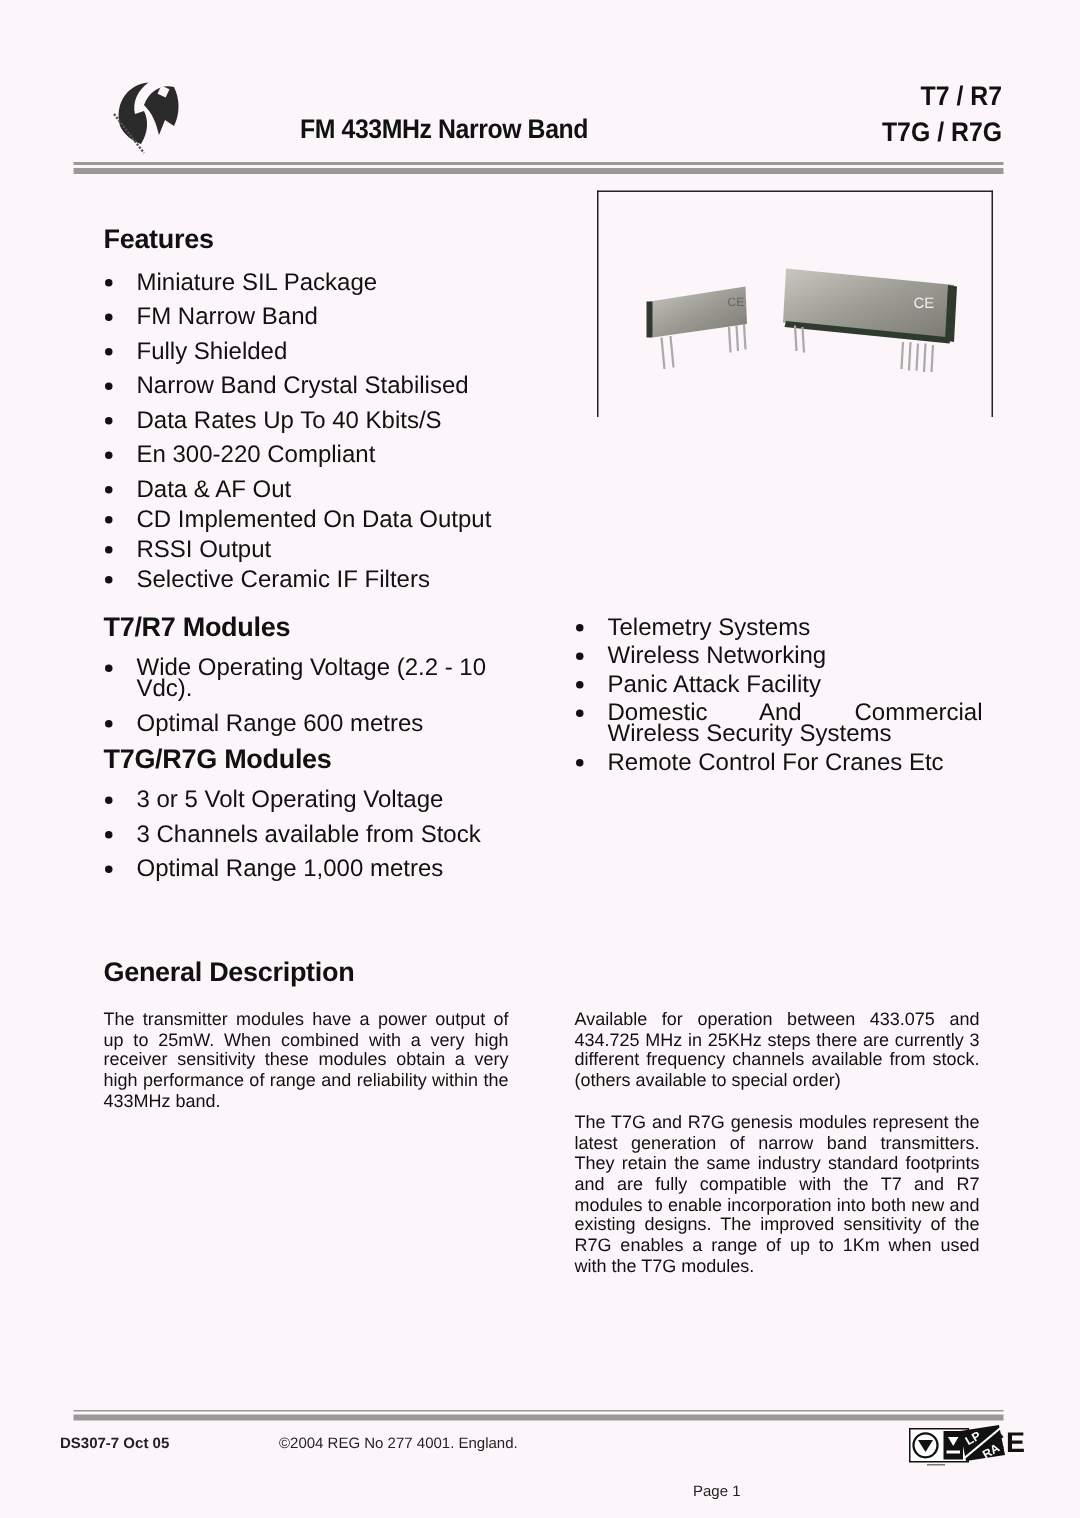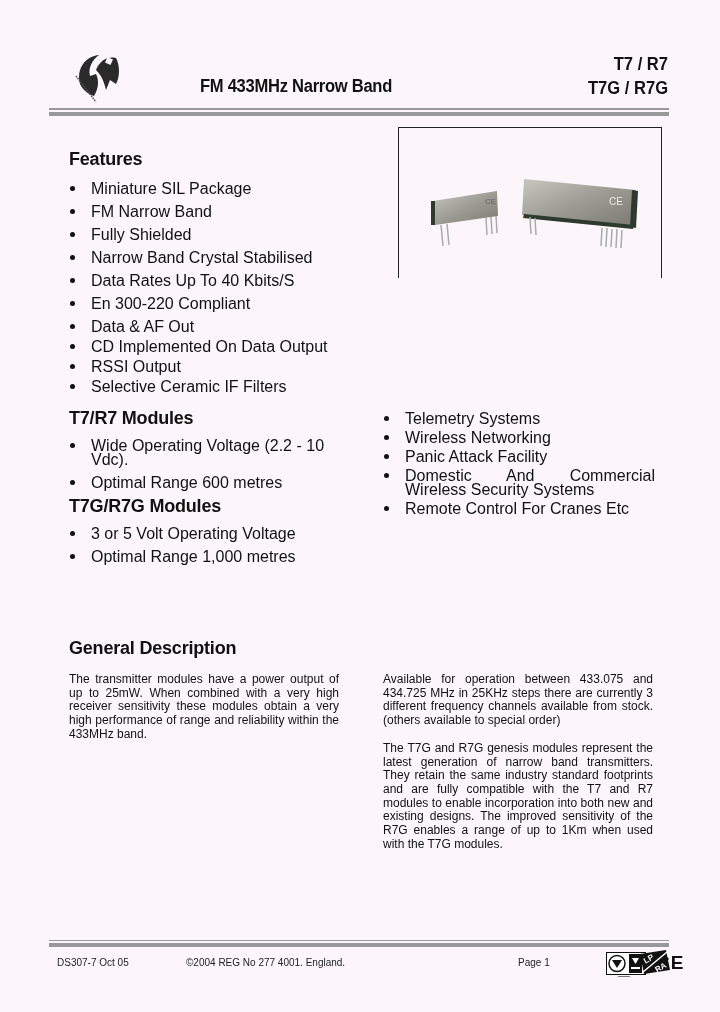--- a/index.html
+++ b/index.html
@@ -150,20 +150,21 @@
   <ul class="bul" style="margin-top:10px;">
     <li><span class="dot"></span><span>Wide Operating Voltage (2.2 - 10 Vdc).</span></li>
     <li><span class="dot"></span><span>Optimal Range 600 metres</span></li>
   </ul>
 </div>
 
 <div class="abs t7g">
   <h2>T7G/R7G Modules</h2>
   <ul class="bul" style="margin-top:10px;">
     <li><span class="dot"></span><span>3 or 5 Volt Operating Voltage</span></li>
+    <li><span class="dot"></span><span>3 Channels available from Stock</span></li>
     <li><span class="dot"></span><span>Optimal Range 1,000 metres</span></li>
   </ul>
 </div>
 
 <div class="abs apps">
   <ul class="bul" style="margin-top:10px;">
     <li><span class="dot"></span><span>Telemetry Systems</span></li>
     <li><span class="dot"></span><span>Wireless Networking</span></li>
     <li><span class="dot"></span><span>Panic Attack Facility</span></li>
     <li><span class="dot"></span><span>Domestic And Commercial Wireless Security Systems</span></li>
@@ -178,23 +179,23 @@
 <div class="abs col-right">
   <p class="para">Available for operation between 433.075 and 434.725 MHz in 25KHz steps there are currently 3 different frequency channels available from stock. (others available to special order)</p>
   <p class="para p2">The T7G and R7G genesis modules represent the latest generation of narrow band transmitters. They retain the same industry standard footprints and are fully compatible with the T7 and R7 modules to enable incorporation into both new and existing designs. The improved sensitivity of the R7G enables a range of up to 1Km when used with the T7G modules.</p>
 </div>
 
 <div class="abs divider" style="top:940px;">
   <div class="thin" style="height:1px;"></div>
     <div class="gap" style="height:2px;"></div>
     <div class="thick"></div>
 </div>
-<div class="abs footer-text" style="left:57px;">DS307-7  Oct 05</div>
+<div class="abs footer-text" style="left:40px;font-weight:bold;">DS307-7  Oct 05</div>
 <div class="abs footer-text" style="left:186px;">©2004  REG No 277 4001. England.</div>
-<div class="abs footer-text" style="left:518px;">Page 1</div>
+<div class="abs footer-text" style="left:462px;margin-top:32px;">Page 1</div>
 
 <div class="abs cert-box">
   <svg width="40" height="26" viewBox="0 0 40 26">
     <rect x="0.5" y="0.5" width="39" height="22" fill="#fff" stroke="#111"></rect>
     <circle cx="11" cy="11.5" r="8" fill="none" stroke="#111" stroke-width="1.5"></circle>
     <polygon points="6,8 16,8 11,16" fill="#111"></polygon>
     <rect x="23" y="2" width="13" height="19" fill="#111"></rect>
     <polygon points="26,6 33,6 29.5,12" fill="#fff"></polygon>
     <rect x="25" y="15" width="9" height="2" fill="#fff"></rect>
     <rect x="12" y="24" width="12" height="1" fill="#777"></rect>

